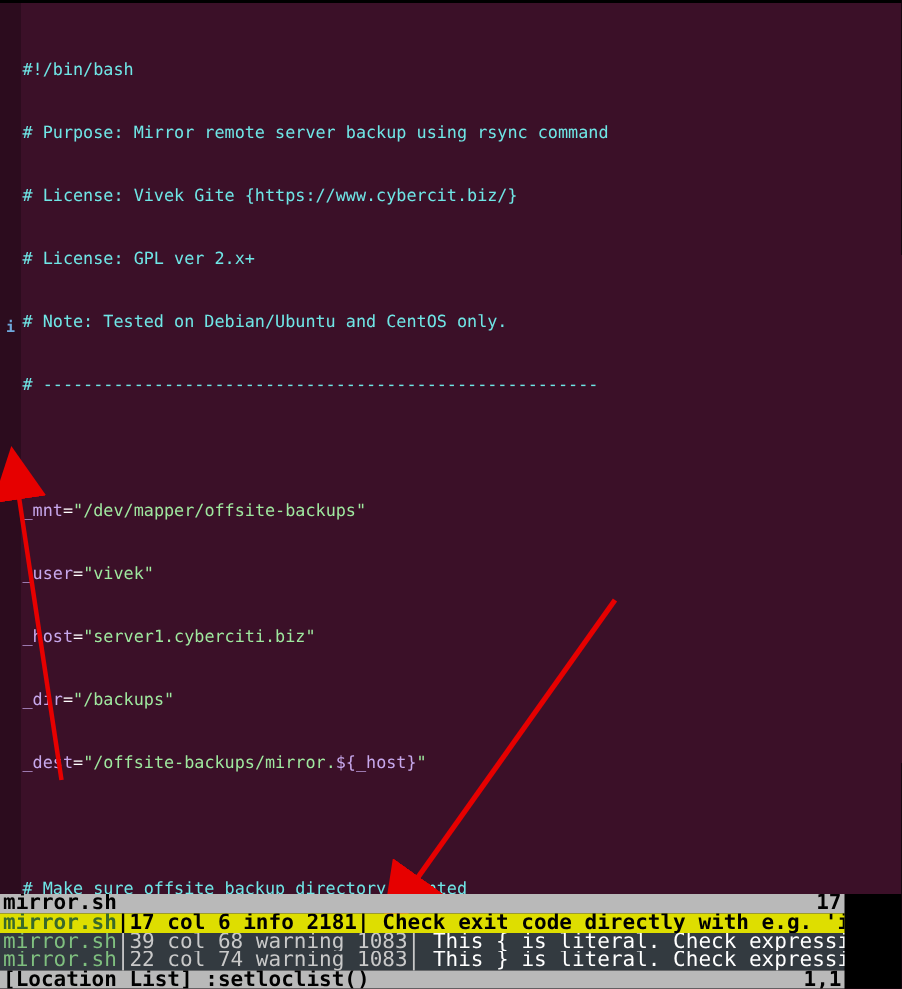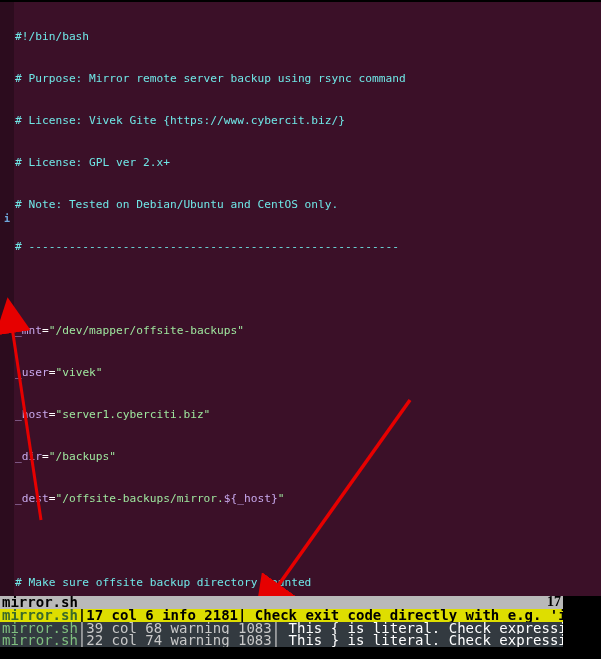--- a/index.html
+++ b/index.html
@@ -36,21 +36,21 @@
   .gmark {
     position: absolute;
     left: 2px;
     width: 10px;
     text-align: center;
     font-size: 10px;
     font-weight: bold;
   }
   .code-lines {
     flex: 1;
-    padding: 0 1px;
+    padding: 10px 1px;
     white-space: pre;
     color: #fff;
   }
   .line { height: 14px; }
   .c-comment { color: #6fe6e6; }
   .c-var { color: #c7a8ec; }
   .c-eq { color: #fff; }
   .c-str { color: #9fe89f; }
 
   .arrow-svg {
@@ -72,21 +72,21 @@
     height: 12.8px;
     white-space: nowrap;
     overflow: hidden;
     display: block;
     padding: 0 2px;
   }
   .s-gray { background: #b9b9b9; color: #000; font-weight: bold; }
   .s-yellow { background: #dede00; color: #000; font-weight: bold; }
   .s-darkb { background: #333a40; color: #c9c9c9; }
   .s-fname { color: #3a6a2a; }
-  .s-right { float: right; font-family: Liberation Serif, serif; }
+  .s-right { float: right; }
 </style>
 </head>
 <body>
 
 <div class="editor">
 
   <div class="code-area">
     <div class="gutter">
       <span class="gmark" style="top:210px;color:#6fa8dc;">i</span>
       <span class="gmark" style="top:308px;color:#c9b037;">▲</span>
@@ -131,16 +131,20 @@
   </svg>
 
   <div class="status-area">
     <div class="sline s-gray">
       <span>mirror.sh</span>
       <span class="s-right">17</span>
     </div>
     <div class="sline s-yellow"><span class="s-fname">mirror.sh</span><span>|17 col 6 info 2181|</span><span> Check exit code directly with e.g. 'if mycmd;', not indirectly w</span></div>
     <div class="sline s-darkb"><span style="color:#7fbf7f">mirror.sh</span><span>|39 col 68 warning 1083|</span><span style="color:#fff"> This { is literal. Check expression (missing ;/\n?) or quote</span></div>
     <div class="sline s-darkb"><span style="color:#7fbf7f">mirror.sh</span><span>|22 col 74 warning 1083|</span><span style="color:#fff"> This } is literal. Check expression (missing ;/\n?) or quote</span></div>
+    <div class="sline s-gray">
+      <span>[Location List] :setloclist()</span>
+      <span class="s-right">1,1</span>
+    </div>
 
   </div>
 
 </div>
 
 </body></html>

